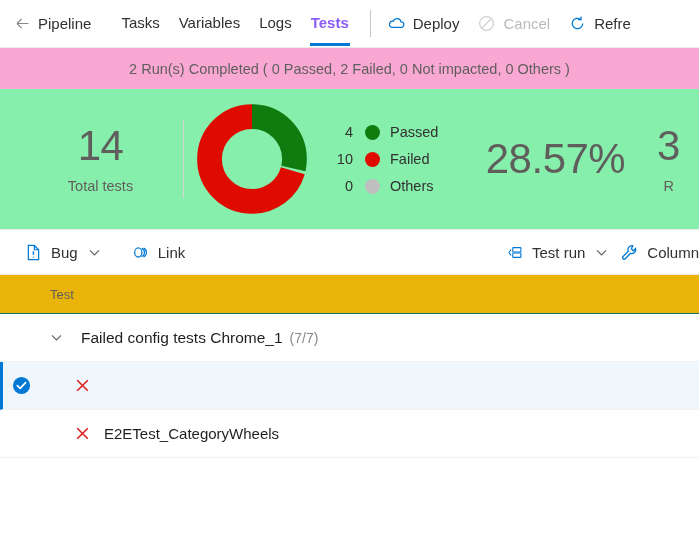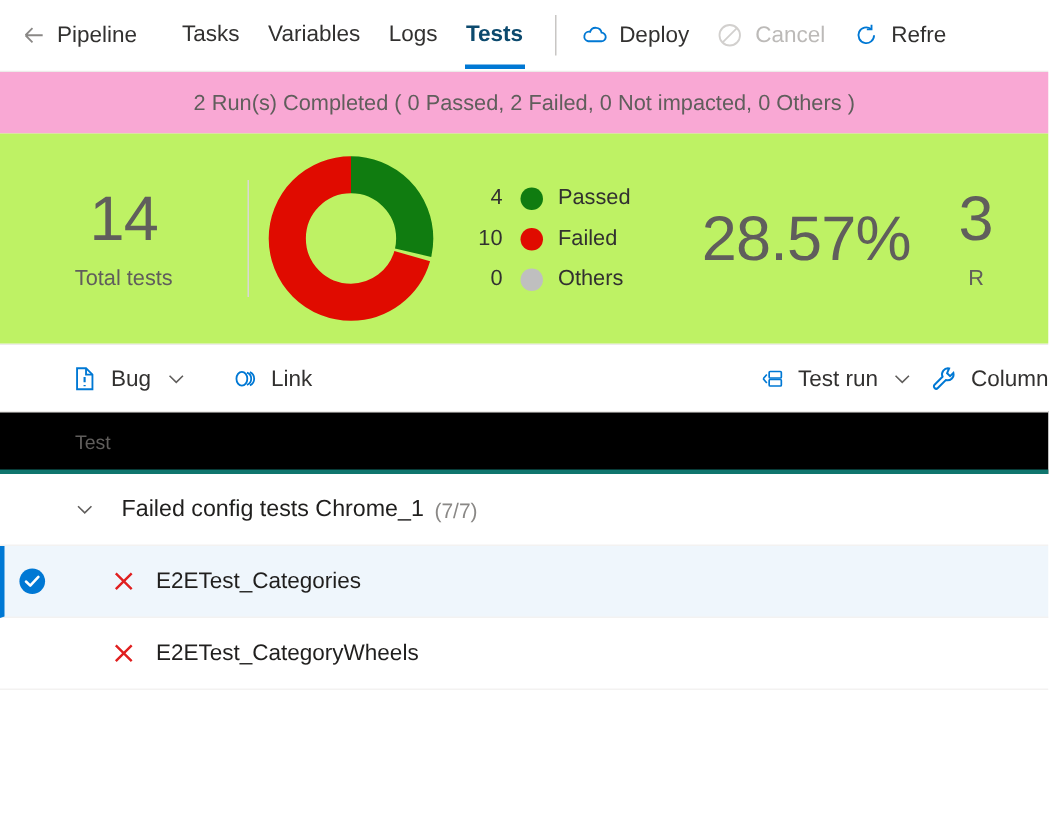--- a/index.html
+++ b/index.html
@@ -46,21 +46,21 @@
   }
   .nav-tab {
     font-size: 15px;
     color: #323130;
     margin-right: 19px;
     position: relative;
     padding-bottom: 2px;
   }
   .nav-tab.active {
     font-weight: bold;
-    color: #0c4a6e;
+    color: #8b5cf6;
     text-align: right;
   }
   .nav-tab.active::after {
     content: "";
     position: absolute;
     left: -1px;
     right: -1px;
     bottom: -13px;
     height: 3px;
     background: #0078d4;
@@ -107,24 +107,25 @@
     background: #f9a8d4;
     height: 41px;
     display: flex;
     align-items: center;
     justify-content: center;
     font-size: 14.5px;
     color: #605e5c;
   }
 
   .metrics {
-    background: #bef264;
+    background: #86efac;
     height: 140px;
     display: flex;
     align-items: center;
+    padding-left: 18px;
     box-sizing: border-box;
     position: relative;
     overflow: hidden;
   }
   .metric-total {
     width: 165px;
     text-align: center;
     flex: none;
   }
   .metric-big {
@@ -191,48 +192,47 @@
     margin-left: 14px;
   }
   .cut-big { font-size: 42px; color: #605e5c; line-height: 1.05; }
   .cut-sub { font-size: 14.5px; color: #605e5c; margin-top: 10px; }
 
   
   .toolbar {
     height: 44px;
     display: flex;
     align-items: center;
-    padding-left: 8px;
+    padding-left: 24px;
     box-sizing: border-box;
     background: #ffffff;
     position: relative;
     white-space: nowrap;
     overflow: hidden;
-    margin-left: 39px;
   }
   .tb-item {
     display: flex;
     align-items: center;
     gap: 8px;
     font-size: 15px;
     color: #323130;
     margin-right: 12px;
   }
   .tb-item .gl { width: 19px; height: 19px; display: block; color: #0078d4; }
   .tb-chev { width: 13px; height: 13px; display: block; color: #605e5c; margin-left: 2px; }
   .tb-spacer { flex: 1 1 auto; }
 
   
   .table-head {
     height: 38px;
     display: flex;
     align-items: center;
     border-top: 1px solid #edebe9;
-    border-bottom: 3px solid #0f766e;
-    background: #000000;
+    border-bottom: 1px solid #0f766e;
+    background: #eab308;
   }
   .th-test {
     font-size: 13px;
     color: #605e5c;
     padding-left: 50px;
   }
   .row {
     height: 48px;
     display: flex;
     align-items: center;
@@ -439,21 +439,20 @@
   <div class="check-cell">
     <svg class="check-ic" viewBox="0 0 20 20">
       <circle cx="10" cy="10" r="9" fill="#0078d4"></circle>
       <path d="M5.6 10.2 8.6 13.1 14.3 7" fill="none" stroke="#ffffff" stroke-width="1.8" stroke-linecap="round" stroke-linejoin="round"></path>
     </svg>
   </div>
   <div class="test-indent sel"></div>
   <svg class="fail-x" viewBox="0 0 18 18" fill="none" stroke="currentColor" stroke-width="1.7">
     <path d="M3.4 3.4 14.6 14.6M14.6 3.4 3.4 14.6"></path>
   </svg>
-  <span class="test-name">E2ETest_Categories</span>
 </div>
 
 <div class="row">
   <div class="check-cell plain"></div>
   <div class="test-indent sel"></div>
   <svg class="fail-x" viewBox="0 0 18 18" fill="none" stroke="currentColor" stroke-width="1.7">
     <path d="M3.4 3.4 14.6 14.6M14.6 3.4 3.4 14.6"></path>
   </svg>
   <span class="test-name">E2ETest_CategoryWheels</span>
 </div>

